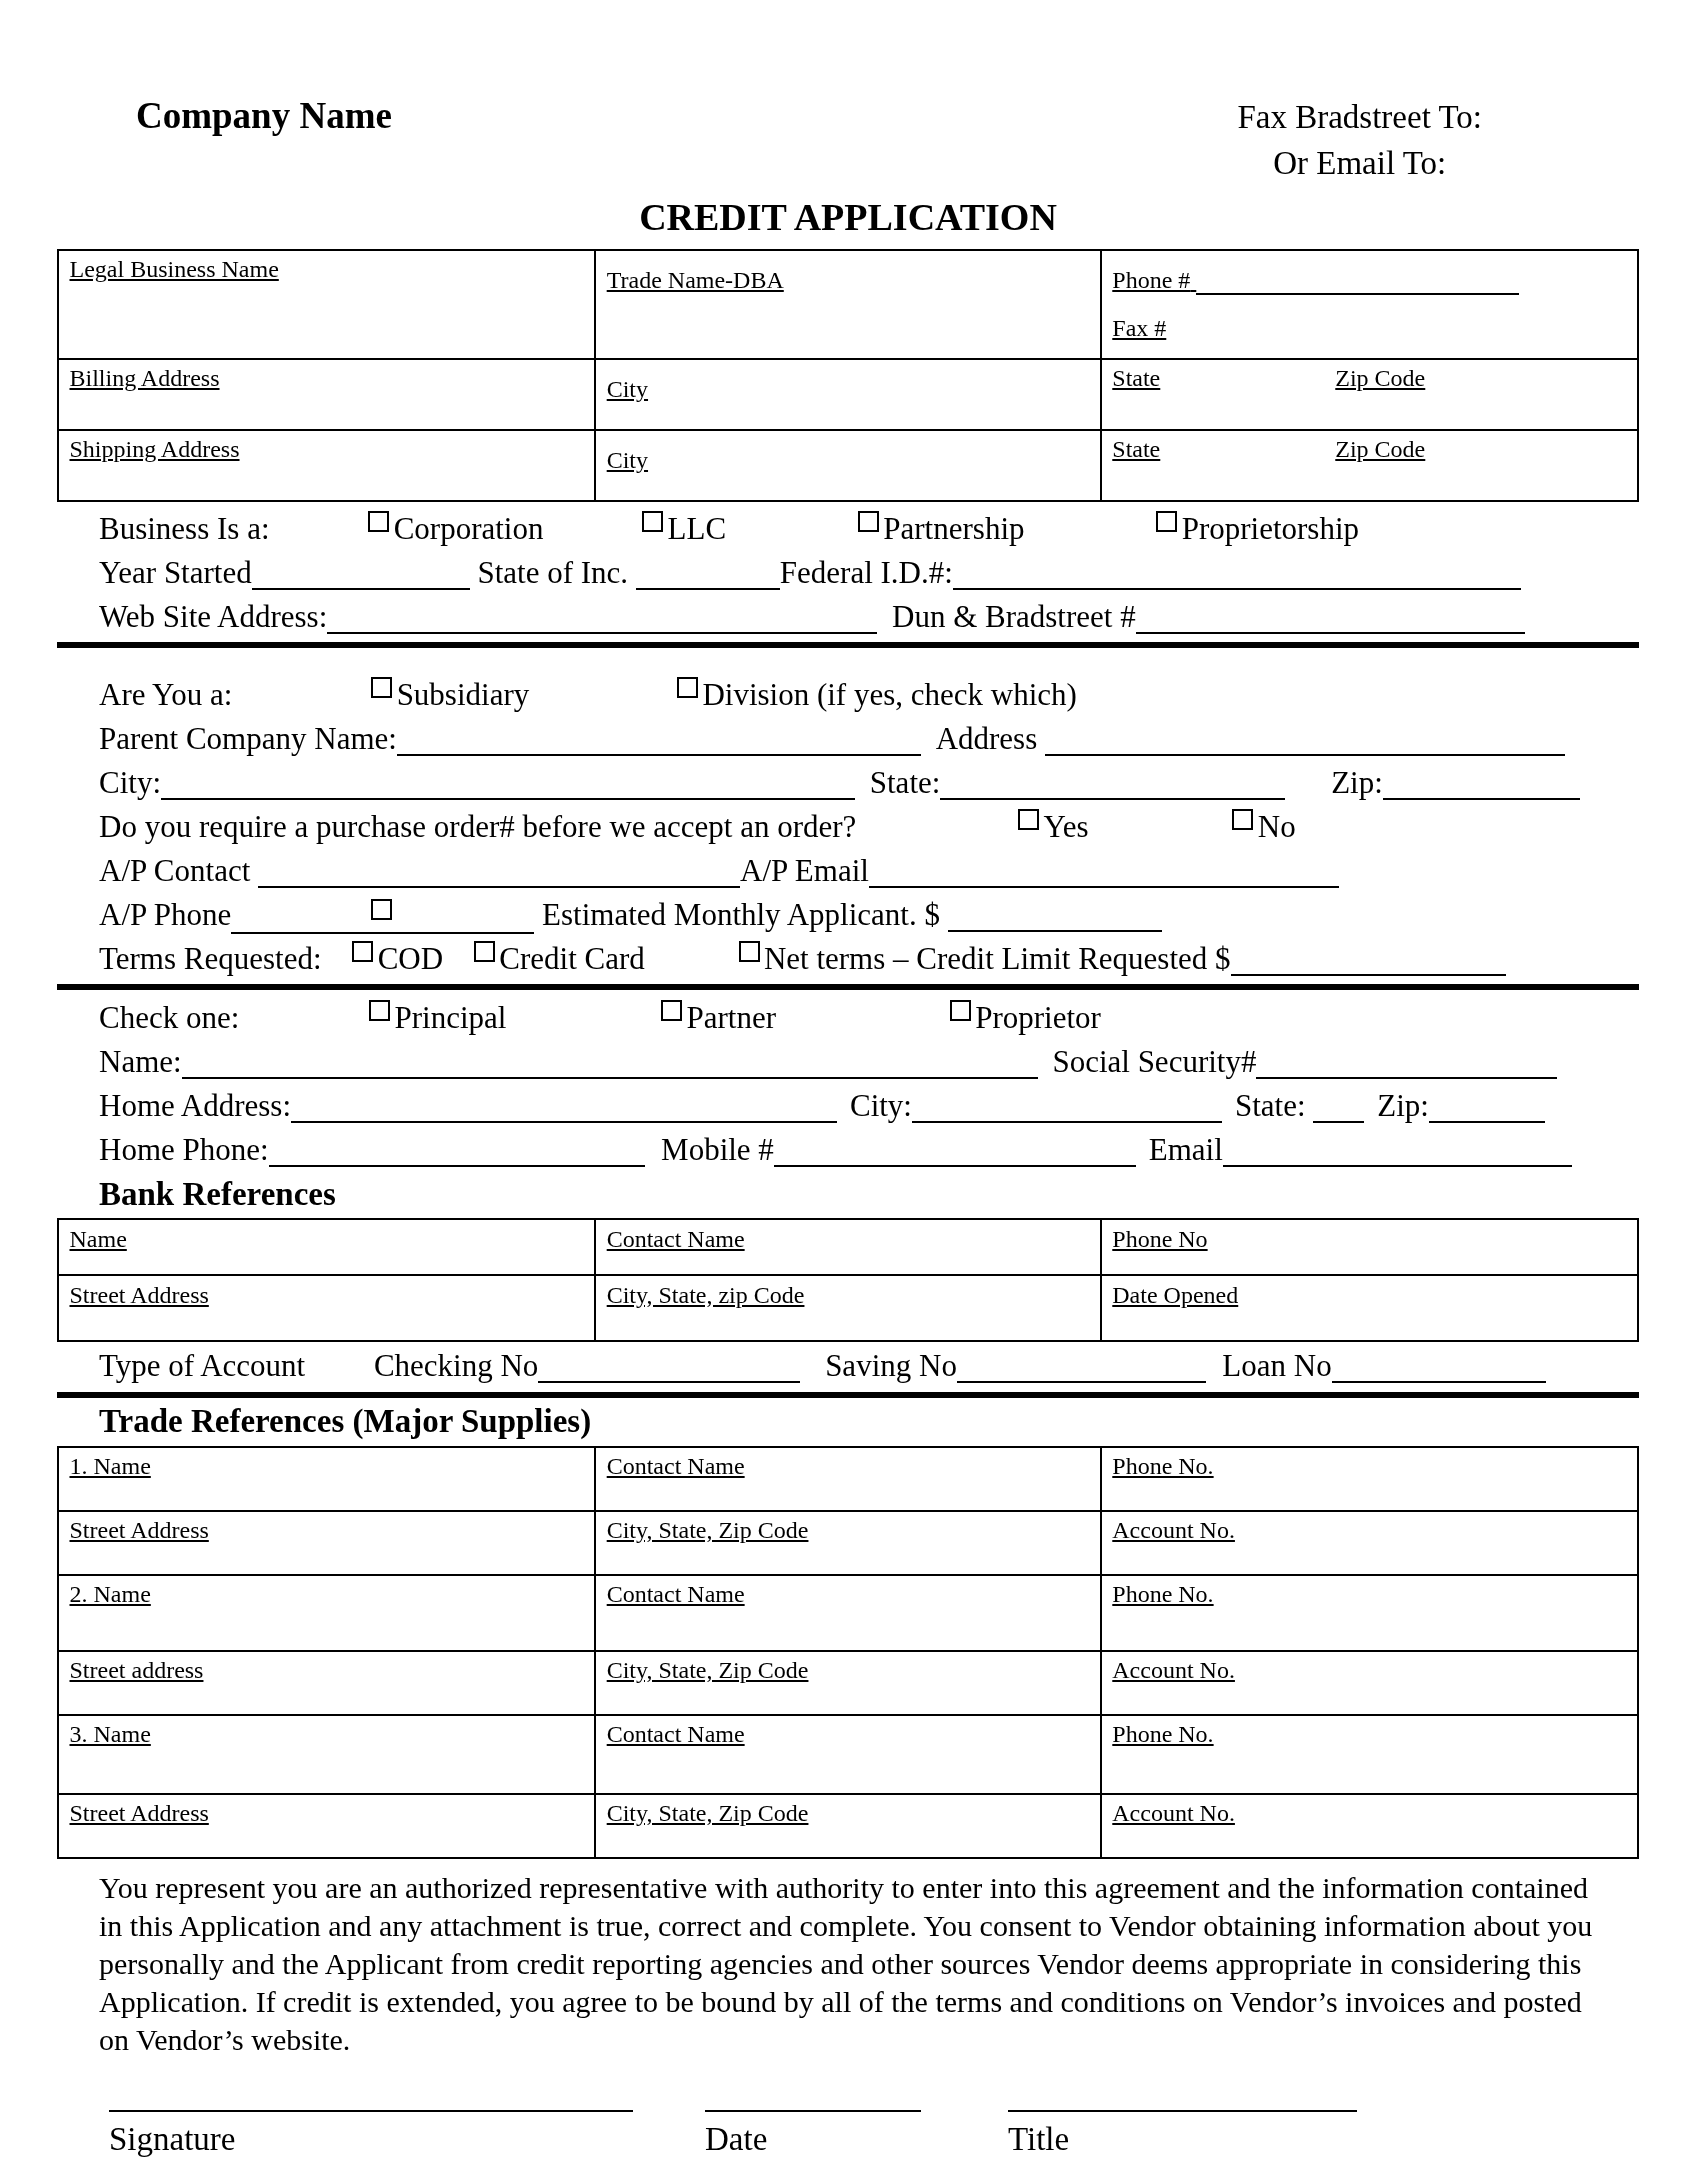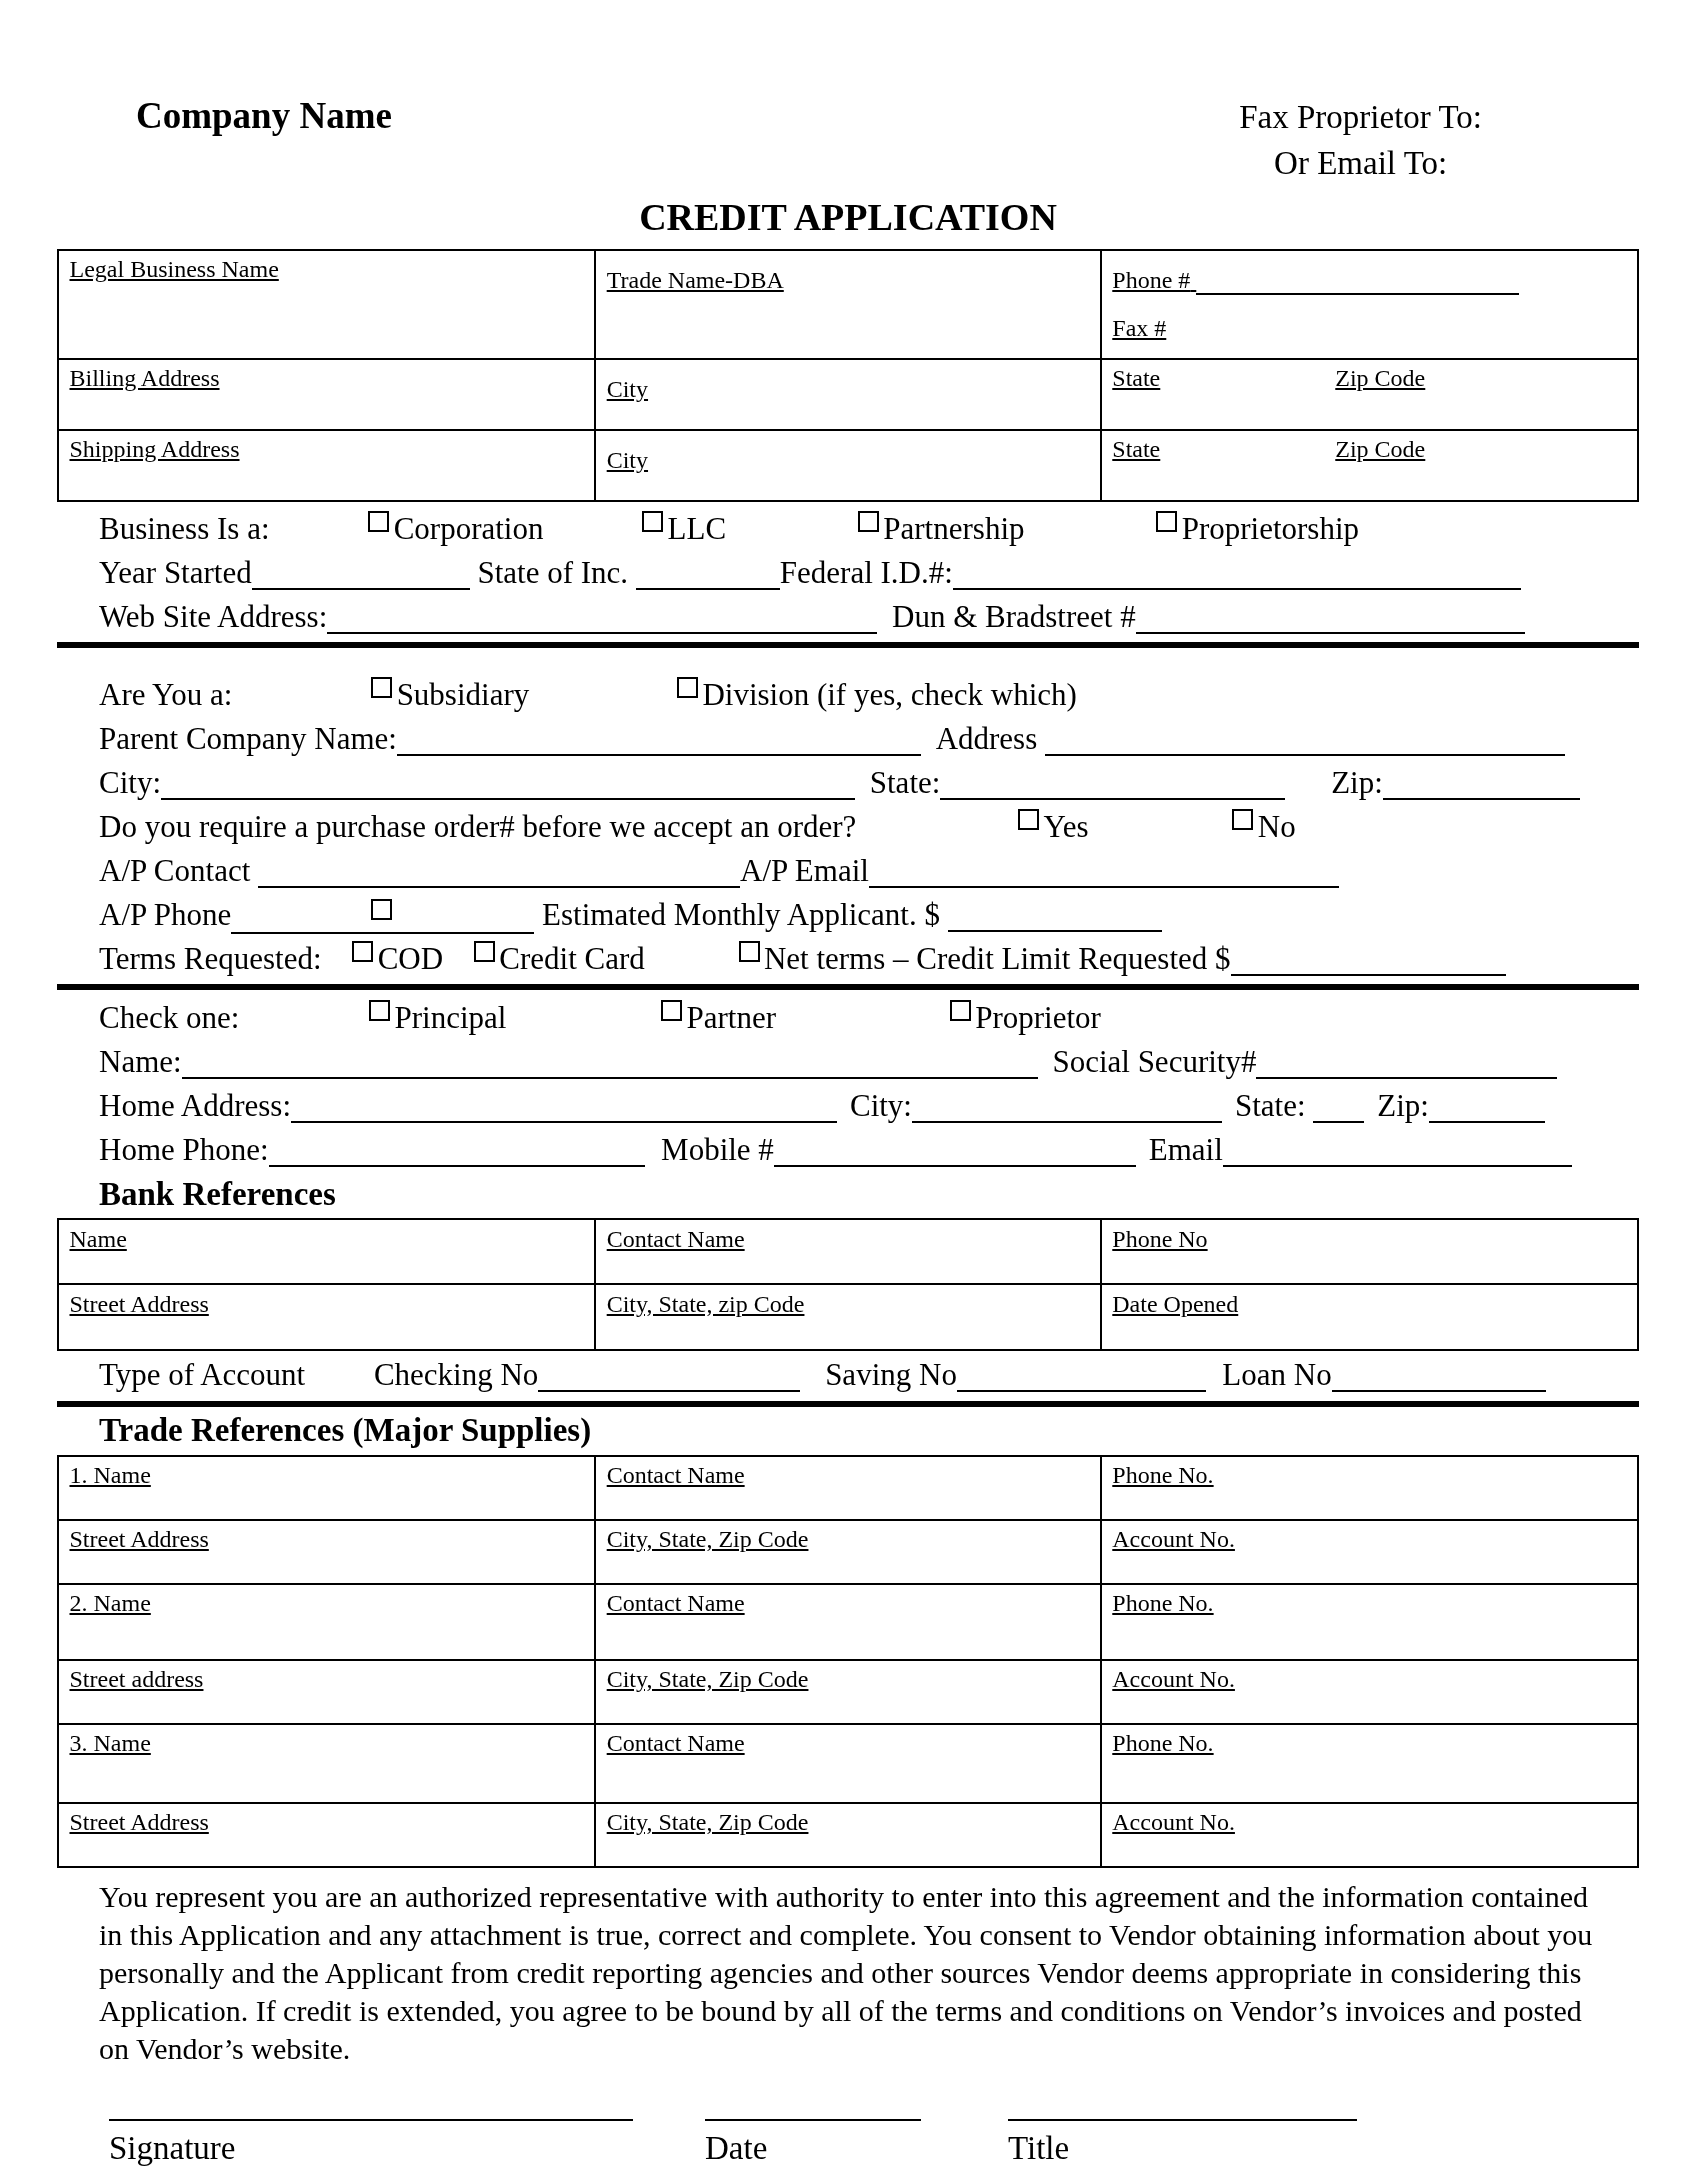--- a/index.html
+++ b/index.html
@@ -51,21 +51,21 @@
   .sig-label { font-size:33px; margin-top:8.7px; }
 </style>
 </head>
 <body>
 
 <div class="content">
 
   <div class="hdr">
     <div class="company-name">Company Name</div>
     <div class="hdr-right">
-      <div>Fax Proprietor To:</div>
+      <div>Fax Bradstreet To:</div>
       <div>Or Email To:</div>
     </div>
   </div>
   <div class="page-title">CREDIT APPLICATION</div>
 
   <table class="tbl">
     <colgroup>
         <col style="width:34%">
         <col style="width:32%">
         <col style="width:34%">
@@ -172,21 +172,21 @@
   </div>
 
   <div class="sect-head">Bank References</div>
   <table class="tbl" style="margin-top:1.7px">
     <colgroup>
         <col style="width:34%">
         <col style="width:32%">
         <col style="width:34%">
       </colgroup>
     <tbody>
-        <tr style="height:65px">
+        <tr style="height:56px">
       <td><span>Name</span></td>
       <td><span>Contact Name</span></td>
       <td><span>Phone No</span></td>
     </tr>
     <tr style="height:66px">
       <td><span>Street Address</span></td>
       <td><span>City, State, zip Code</span></td>
       <td><span>Date Opened</span></td>
     </tr>
   </tbody>

